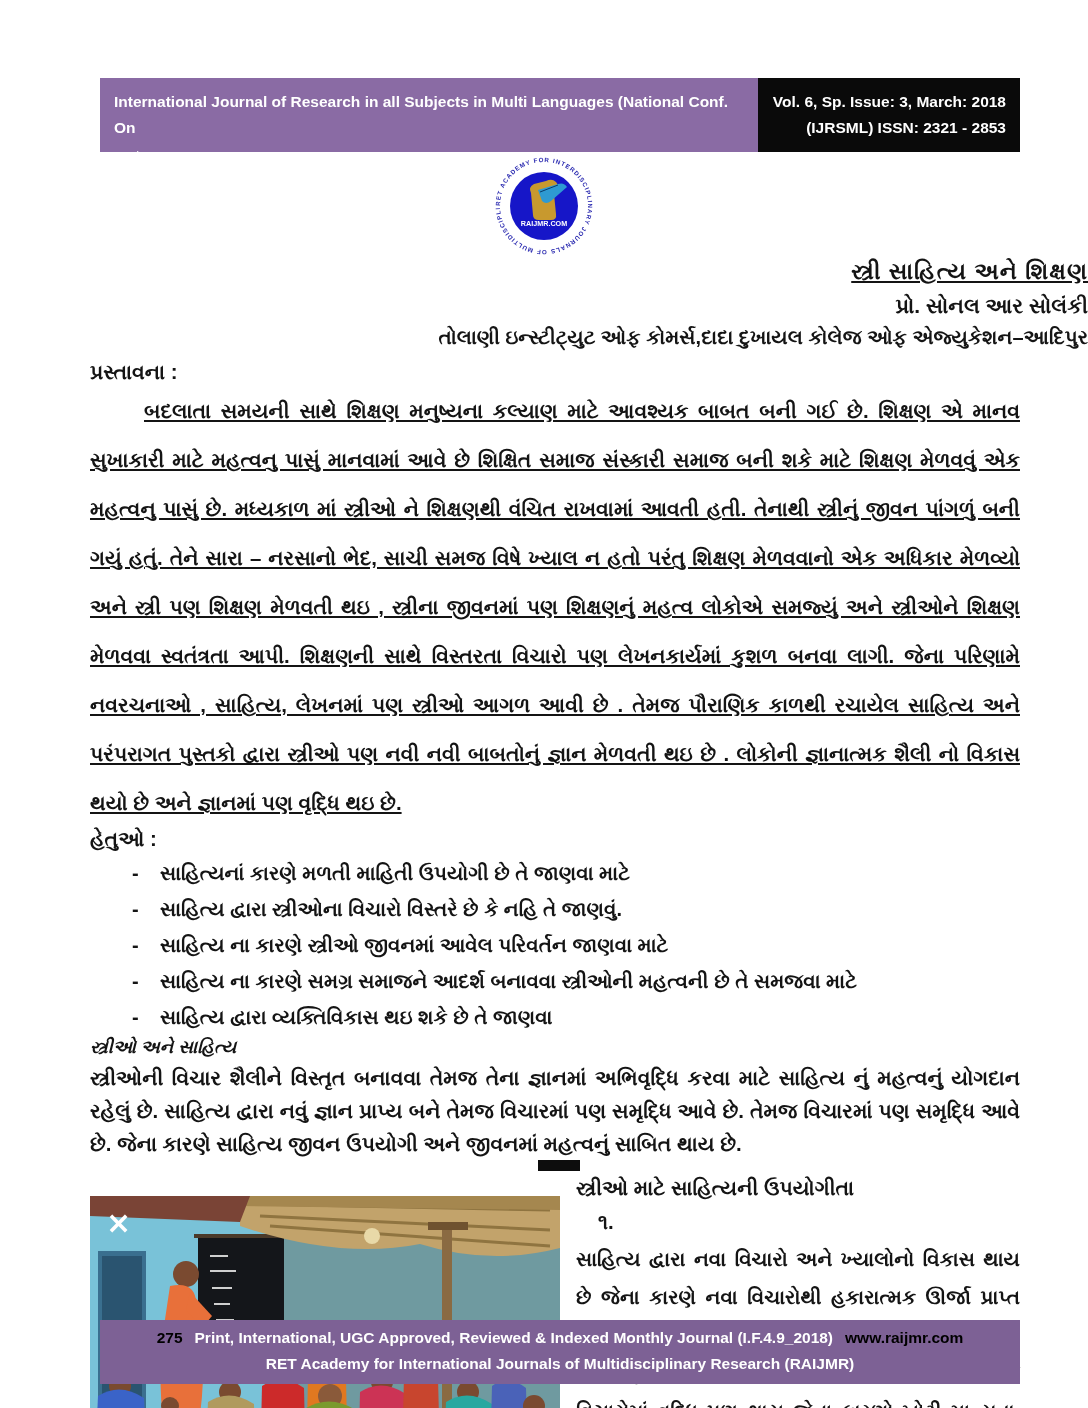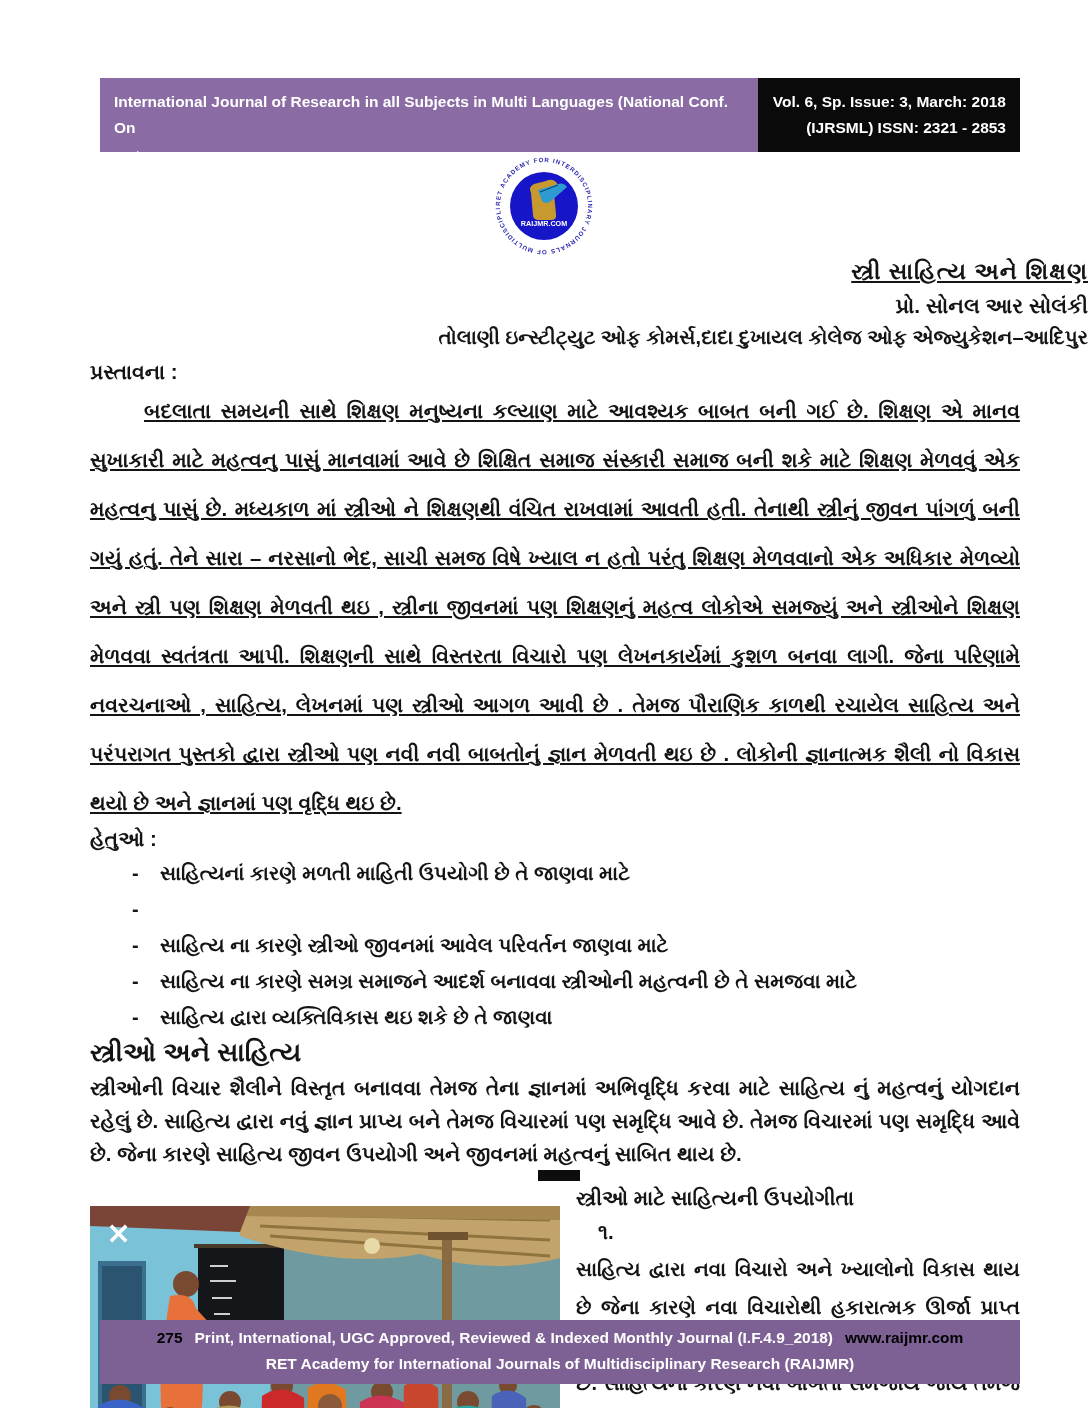--- a/index.html
+++ b/index.html
@@ -32,21 +32,21 @@
   
   .content { position:absolute; top:344px; left:90px; width:930px; }
   .sec-heading { font-size:20.5px; font-weight:bold; }
   .intro-para {
     font-size:20.5px; font-weight:600; text-align:justify;
     line-height:49px; text-indent:54px; margin-top:2px;text-decoration:underline;
   }
   .objectives { list-style:none; margin-top:4px; }
   .objectives li { display:flex; font-size:20px; font-weight:600; line-height:36px; padding-left:42px; }
   .objectives li .dash { width:28px; flex:0 0 28px; }
-  .women-lit-heading { font-size:26px; font-weight:bold; margin-top:2px; }
+  .women-lit-heading { font-size:18px; font-weight:bold; margin-top:2px;font-style:italic; }
   .women-lit-para { font-size:20.5px; font-weight:600; text-align:justify; line-height:33px; margin-top:3px; }
   
   .columns { position:relative; display:flex; margin-top:22px; }
   .divider-mark { position:absolute; left:448px; top:-22px; width:42px; height:11px; background:#0d0d0d; }
   .photo-box { position:relative; width:470px; height:303px; flex:0 0 470px; margin-top:14px; }
   .photo-box svg { width:100%; height:100%; display:block; }
   .photo-close {
     position:absolute; top:14px; left:16px; color:#ffffff; font-size:30px;
     font-weight:bold; line-height:26px; cursor:pointer; font-family:"DejaVu Sans", sans-serif;
   }
@@ -110,20 +110,21 @@
     <div class="sec-heading">હેતુઓ :</div>
     <ul class="objectives">
 
         <li>
           <span class="dash">-</span>
           <span>સાહિત્યનાં કારણે મળતી માહિતી ઉપયોગી છે તે જાણવા માટે</span>
         </li>
 
         <li>
           <span class="dash">-</span>
+          <span>સાહિત્ય દ્વારા સ્ત્રીઓના વિચારો વિસ્તરે છે કે નહિ તે જાણવું.</span>
         </li>
 
         <li>
           <span class="dash">-</span>
           <span>સાહિત્ય ના કારણે સ્ત્રીઓ જીવનમાં આવેલ પરિવર્તન જાણવા માટે</span>
         </li>
 
         <li>
           <span class="dash">-</span>
           <span>સાહિત્ય ના કારણે સમગ્ર સમાજને આદર્શ બનાવવા સ્ત્રીઓની મહત્વની છે તે સમજવા માટે</span>

